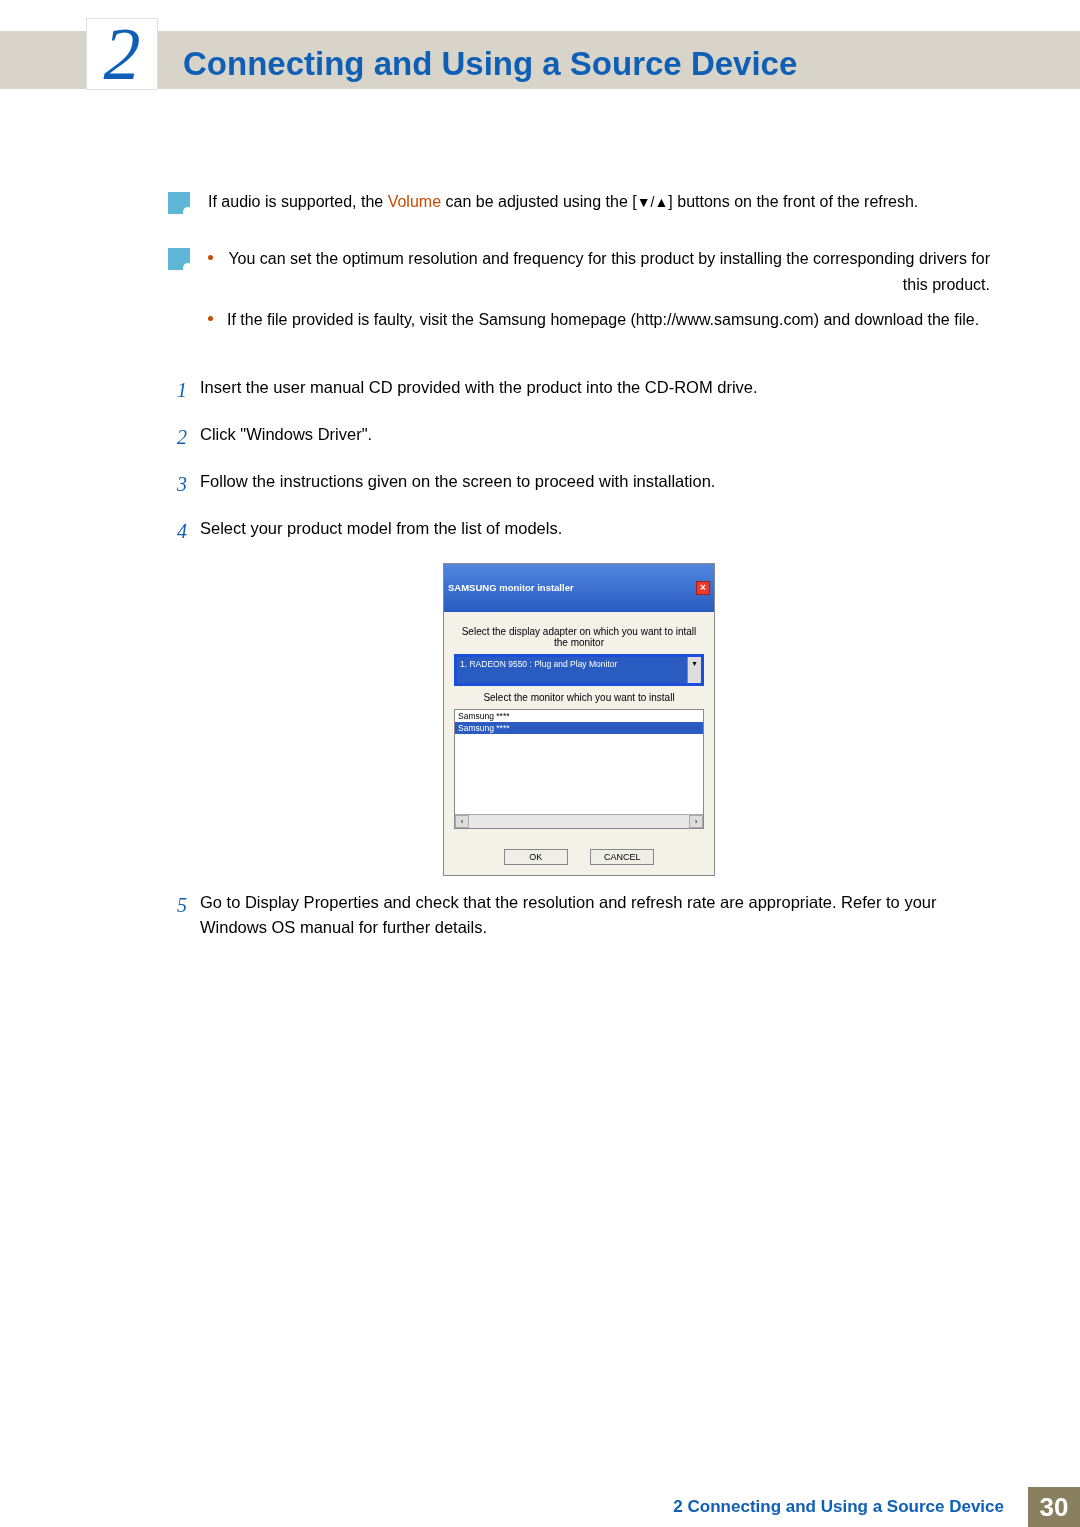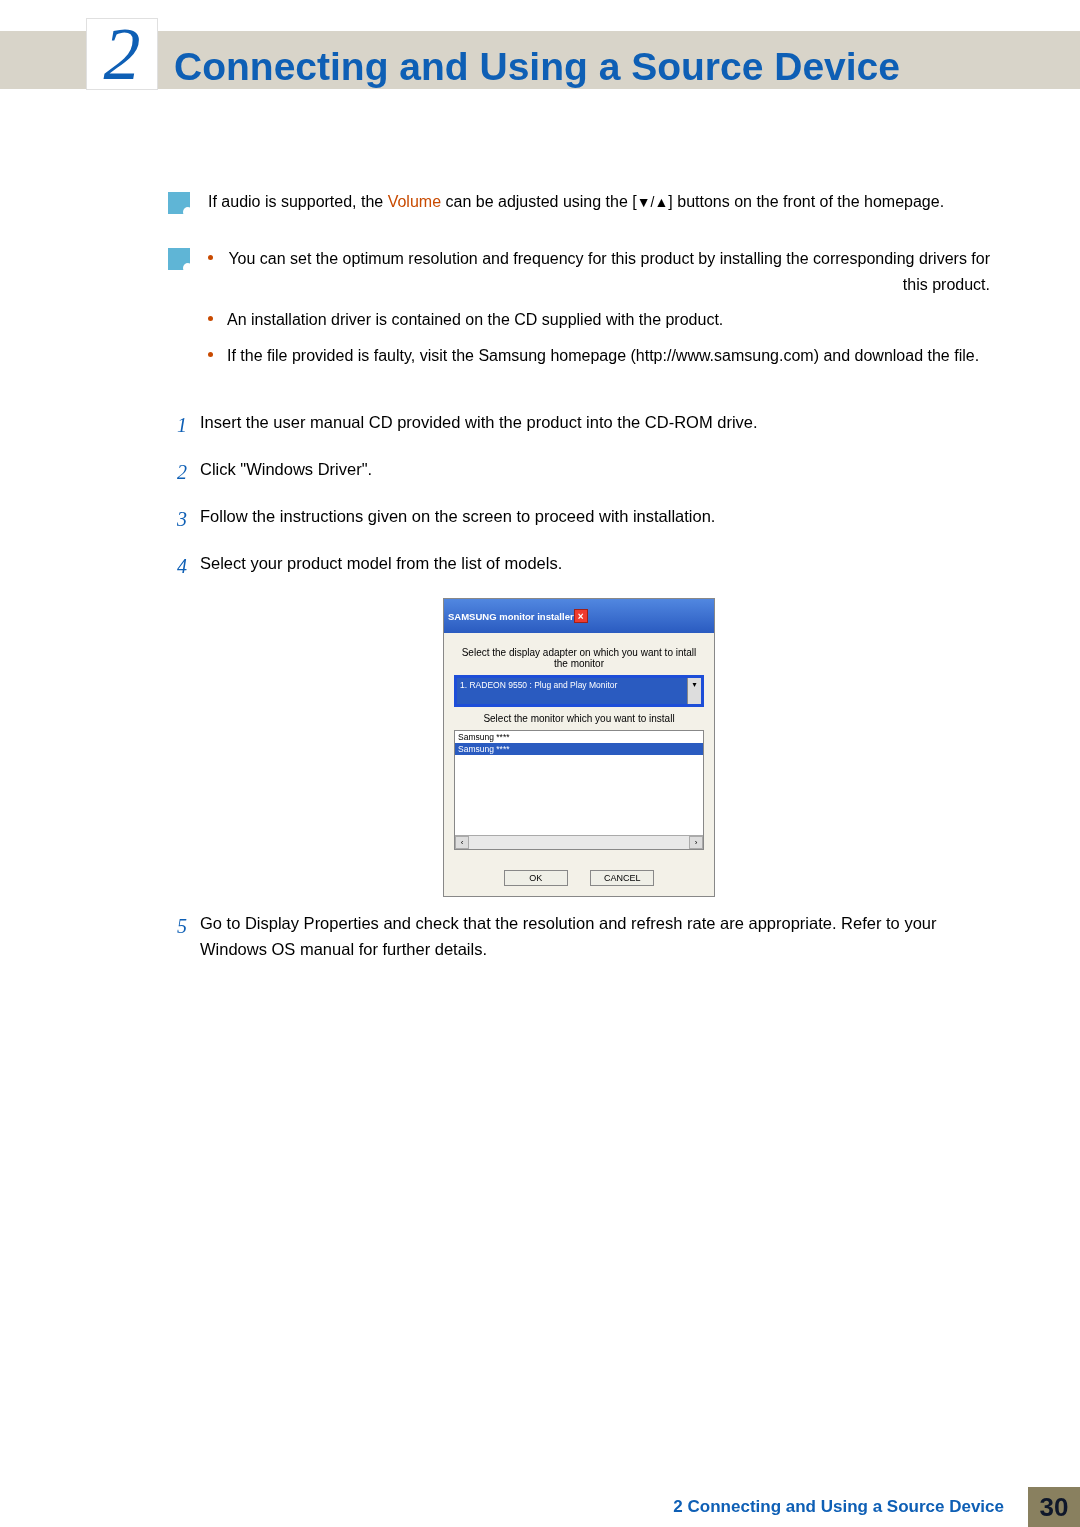--- a/index.html
+++ b/index.html
@@ -35,22 +35,22 @@
       font-size: 74px;
       font-weight: 300;
       color: #0e5fb5;
       font-style: italic;
       font-family: Georgia, serif;
       line-height: 1;
     }
     .chapter-title {
       position: absolute;
       top: 45px;
-      left: 174px;
-      font-size: 39px;
+      left: 183px;
+      font-size: 33px;
       font-weight: bold;
       color: #0e5fb5;
     }
     .content {
       position: absolute;
       top: 190px;
       left: 168px;
       right: 90px;
     }
     .note-row { display: flex; margin-bottom: 32px; }
@@ -104,25 +104,25 @@
     .dialog-shot {
       width: 272px;
       margin: 6px auto 14px;
       border: 1px solid #888;
       background: #f3f1e8;
       font-size: 9px;
     }
     .dlg-title {
       background: linear-gradient(#5187e0, #2a5bc0);
       color: #fff;
-      padding: 10px 4px;
+      padding: 17px 4px;
       font-size: 9.5px;
       font-weight: bold;
       display: flex;
-      justify-content: flex-start;
+      justify-content: space-between;
       align-items: center;
     }
     .dlg-close {
       width: 14px; height: 14px; background: #ef3b2f;
       color: #fff; display:flex; align-items:center; justify-content:center;
       font-size: 10px; font-weight: bold; border: 1px solid #a02018;
     }
     .dlg-body { padding: 8px 10px 10px; }
     .dlg-label { text-align: center; font-size: 10px; margin: 6px 0; }
     .dlg-combo {
@@ -157,53 +157,49 @@
     .footer-strip {
       position:absolute; left:0; right:0; bottom:0; height:40px;
       background:#d8d4c9;
     }
     .footer-text {
       position:relative; font-weight:bold; color:#0e5fb5; font-size:17px;
       margin-right: 12px;
     }
     .footer-page {
       position:relative; width:52px; height:40px; background:#89805f;
-      color:#0f172a; font-size:26px; font-weight:bold;
+      color:#ffffff; font-size:26px; font-weight:bold;
       display:flex; align-items:center; justify-content:center;
     }
   </style>
 </head>
 <body>
 
 <div class="header-band"></div>
 <div class="chapter-box">
   <span class="chapter-number">2</span>
 </div>
 <div class="chapter-title">Connecting and Using a Source Device</div>
 
 <div class="content">
 
   <div class="note-row">
     <div class="note-icon"></div>
     <div class="note-text">
-      <span>If audio is supported, the </span><span class="volume-word">Volume</span><span> can be adjusted using the [</span><span class="triangles">▼/▲</span><span>] buttons on the front of the homepage.</span>
+      <span>If audio is supported, the </span><span class="volume-word">Volume</span><span> can be adjusted using the [</span><span class="triangles">▼/▲</span><span>] buttons on the front of the refresh.</span>
     </div>
   </div>
 
 
   <div class="note-row">
     <div class="note-icon"></div>
     <div class="note-list" style="flex:1;text-align:right;">
       <div class="bullet-item">
           <span class="red-dot"></span>
           <span>You can set the optimum resolution and frequency for this product by installing the corresponding drivers for this product.</span>
-        </div>
-      <div class="bullet-item">
-          <span class="red-dot"></span>
-          <span>An installation driver is contained on the CD supplied with the product.</span>
         </div>
       <div class="bullet-item">
           <span class="red-dot"></span>
           <span>If the file provided is faulty, visit the Samsung homepage (http://www.samsung.com) and download the file.</span>
         </div>
     </div>
   </div>
 
   <div class="steps">
     <div class="step-row">

